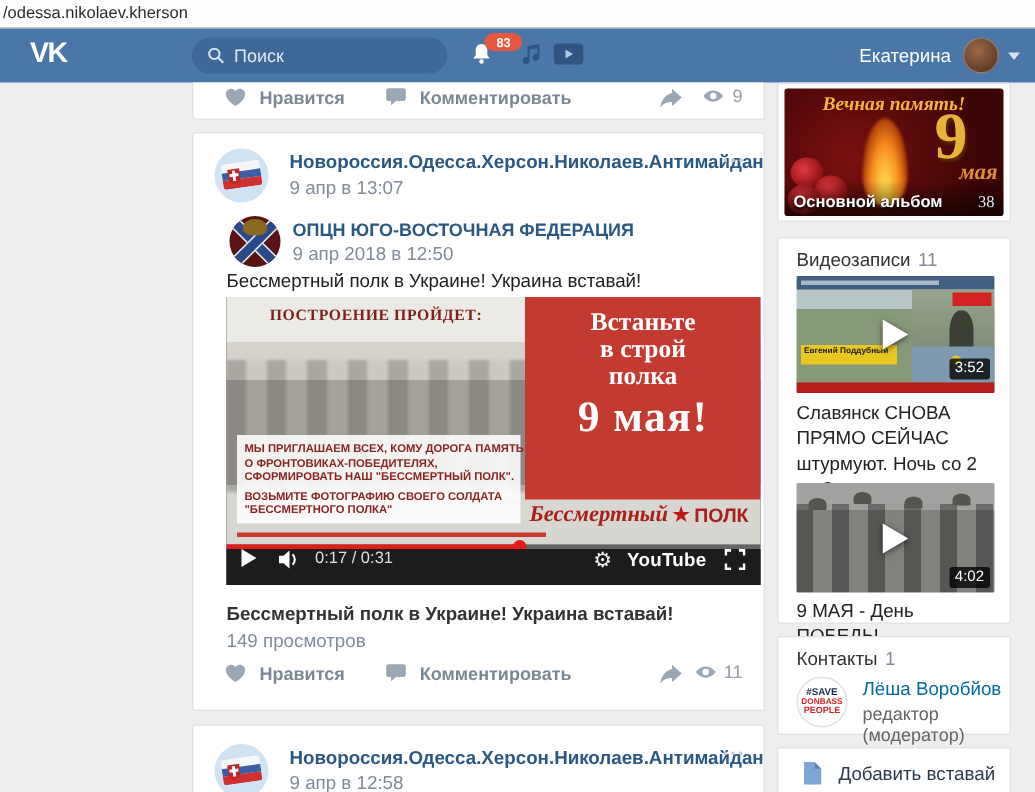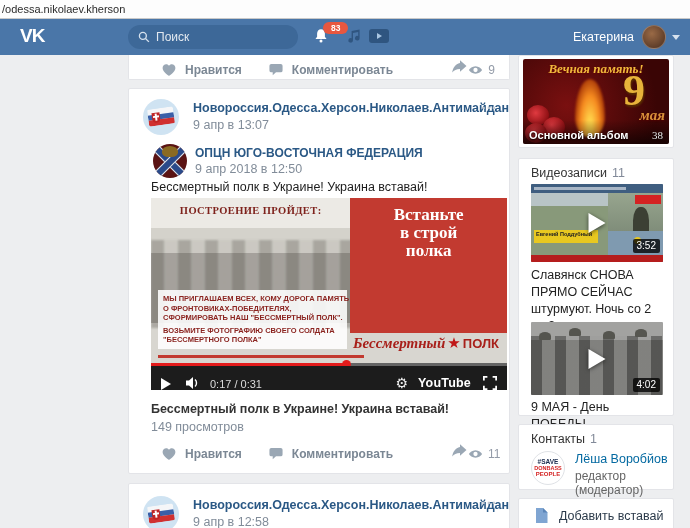--- a/index.html
+++ b/index.html
@@ -28,21 +28,21 @@
   .videobtn{left:369px;}
   .userwrap{position:absolute;right:10px;top:4px;height:28px;display:flex;align-items:center;cursor:pointer;}
   .username{color:#fff;font-size:12.5px;margin-right:8px;}
   .useravatar{width:24px;height:24px;border-radius:50%;background:radial-gradient(circle at 40% 35%, #9a6a46, #5d3c28 75%);border:1px solid rgba(255,255,255,.25);}
   .chev{width:0;height:0;border-left:4px solid transparent;border-right:4px solid transparent;border-top:5px solid #d7e2ee;margin-left:6px;}
   
   .card{position:absolute;background:#fff;border:1px solid #e3e4e8;border-radius:2px;}
   .feedcard{left:128px;width:382px;}
   .sidecard{left:518px;width:156px;}
   
-  .actions{position:absolute;left:12px;right:0;display:flex;align-items:flex-end;padding:0 14px 0 20px;height:20px;}
+  .actions{position:absolute;left:0;right:0;display:flex;align-items:flex-start;padding:0 14px 0 20px;height:20px;}
   .act-grp{display:flex;align-items:center;cursor:pointer;}
   .act-grp svg{margin-right:8px;}
   .act-label{color:#7b8794;font-weight:bold;font-size:12px;}
   .share-ic{margin-left:58px;cursor:pointer;}
   .viewswrap{margin-left:auto;display:flex;align-items:center;}
   .viewswrap svg{margin-right:5px;}
   .viewcount{color:#939ba8;font-size:12px;}
   .cmt{margin-left:26px;}
   
   .cardA{top:55px;height:25px;border-top:0;border-radius:0 0 2px 2px;}
@@ -84,21 +84,21 @@
   .p-red{position:absolute;right:0;top:0;width:44%;height:135px;background:#c23a30;color:#fff;text-align:center;font-family:"Liberation Serif",serif;padding-top:8px;}
   .p-red .bl{font-size:17px;line-height:18px;font-weight:bold;}
   .p-red .big{font-size:29px;font-weight:bold;margin-top:2px;letter-spacing:1px;}
   .p-logo{position:absolute;right:8px;bottom:11px;display:flex;align-items:center;}
   .p-logo .scr{font-family:"Liberation Serif",serif;font-style:italic;font-weight:bold;color:#a8201a;font-size:15px;}
   .p-logo .star{color:#c01818;font-size:15px;margin:0 2px;}
   .p-logo .wrd{color:#a8201a;font-weight:bold;font-size:13px;text-transform:uppercase;}
   .vprogress{position:absolute;left:0;bottom:24px;width:356px;height:3px;background:rgba(255,255,255,.35);}
   .vprogress .fill{height:100%;background:#e31b1b;position:relative;}
   .vprogress .fill:after{content:"";position:absolute;right:-4px;top:-3px;width:9px;height:9px;border-radius:50%;background:#e31b1b;}
-  .vcontrols{position:absolute;left:0;bottom:0;width:356px;height:24px;background:#1c1c1c;display:flex;align-items:flex-end;padding:0 10px;}
+  .vcontrols{position:absolute;left:0;bottom:0;width:356px;height:24px;background:#1c1c1c;display:flex;align-items:flex-start;padding:0 10px;}
   .vplay{width:0;height:0;border-left:10px solid #fff;border-top:6px solid transparent;border-bottom:6px solid transparent;margin-right:14px;cursor:pointer;}
   .vvol{margin-right:10px;cursor:pointer;display:flex;}
   .vtime{color:#ddd;font-size:11px;}
   .vright{margin-left:auto;display:flex;align-items:center;}
   .vgear{color:#eee;font-size:14px;margin-right:10px;cursor:pointer;line-height:1;}
   .ytword{color:#fff;font-weight:bold;font-size:12.5px;margin-right:12px;letter-spacing:.2px;}
   .vfull{cursor:pointer;display:flex;}
   .v-title{position:absolute;left:22px;top:313px;font-weight:bold;color:#333;cursor:pointer;}
   .v-views{position:absolute;left:22px;top:331px;}
   .cardB .actions{top:352px;}
@@ -259,20 +259,21 @@
         <div>СФОРМИРОВАТЬ НАШ "БЕССМЕРТНЫЙ ПОЛК".</div>
         <div class="spacer"></div>
         <div>ВОЗЬМИТЕ ФОТОГРАФИЮ СВОЕГО СОЛДАТА</div>
         <div>"БЕССМЕРТНОГО ПОЛКА"</div>
       </div>
       <div class="p-underline"></div>
       <div class="p-red">
         <div class="bl">Встаньте</div>
         <div class="bl">в строй</div>
         <div class="bl">полка</div>
+        <div class="big">9 мая!</div>
       </div>
       <div class="p-logo">
         <span class="scr">Бессмертный</span>
         <span class="star">★</span>
         <span class="wrd">полк</span>
       </div>
     </div>
     <div class="vprogress">
         <div class="fill" style="width: 55%;"></div>
       </div>

